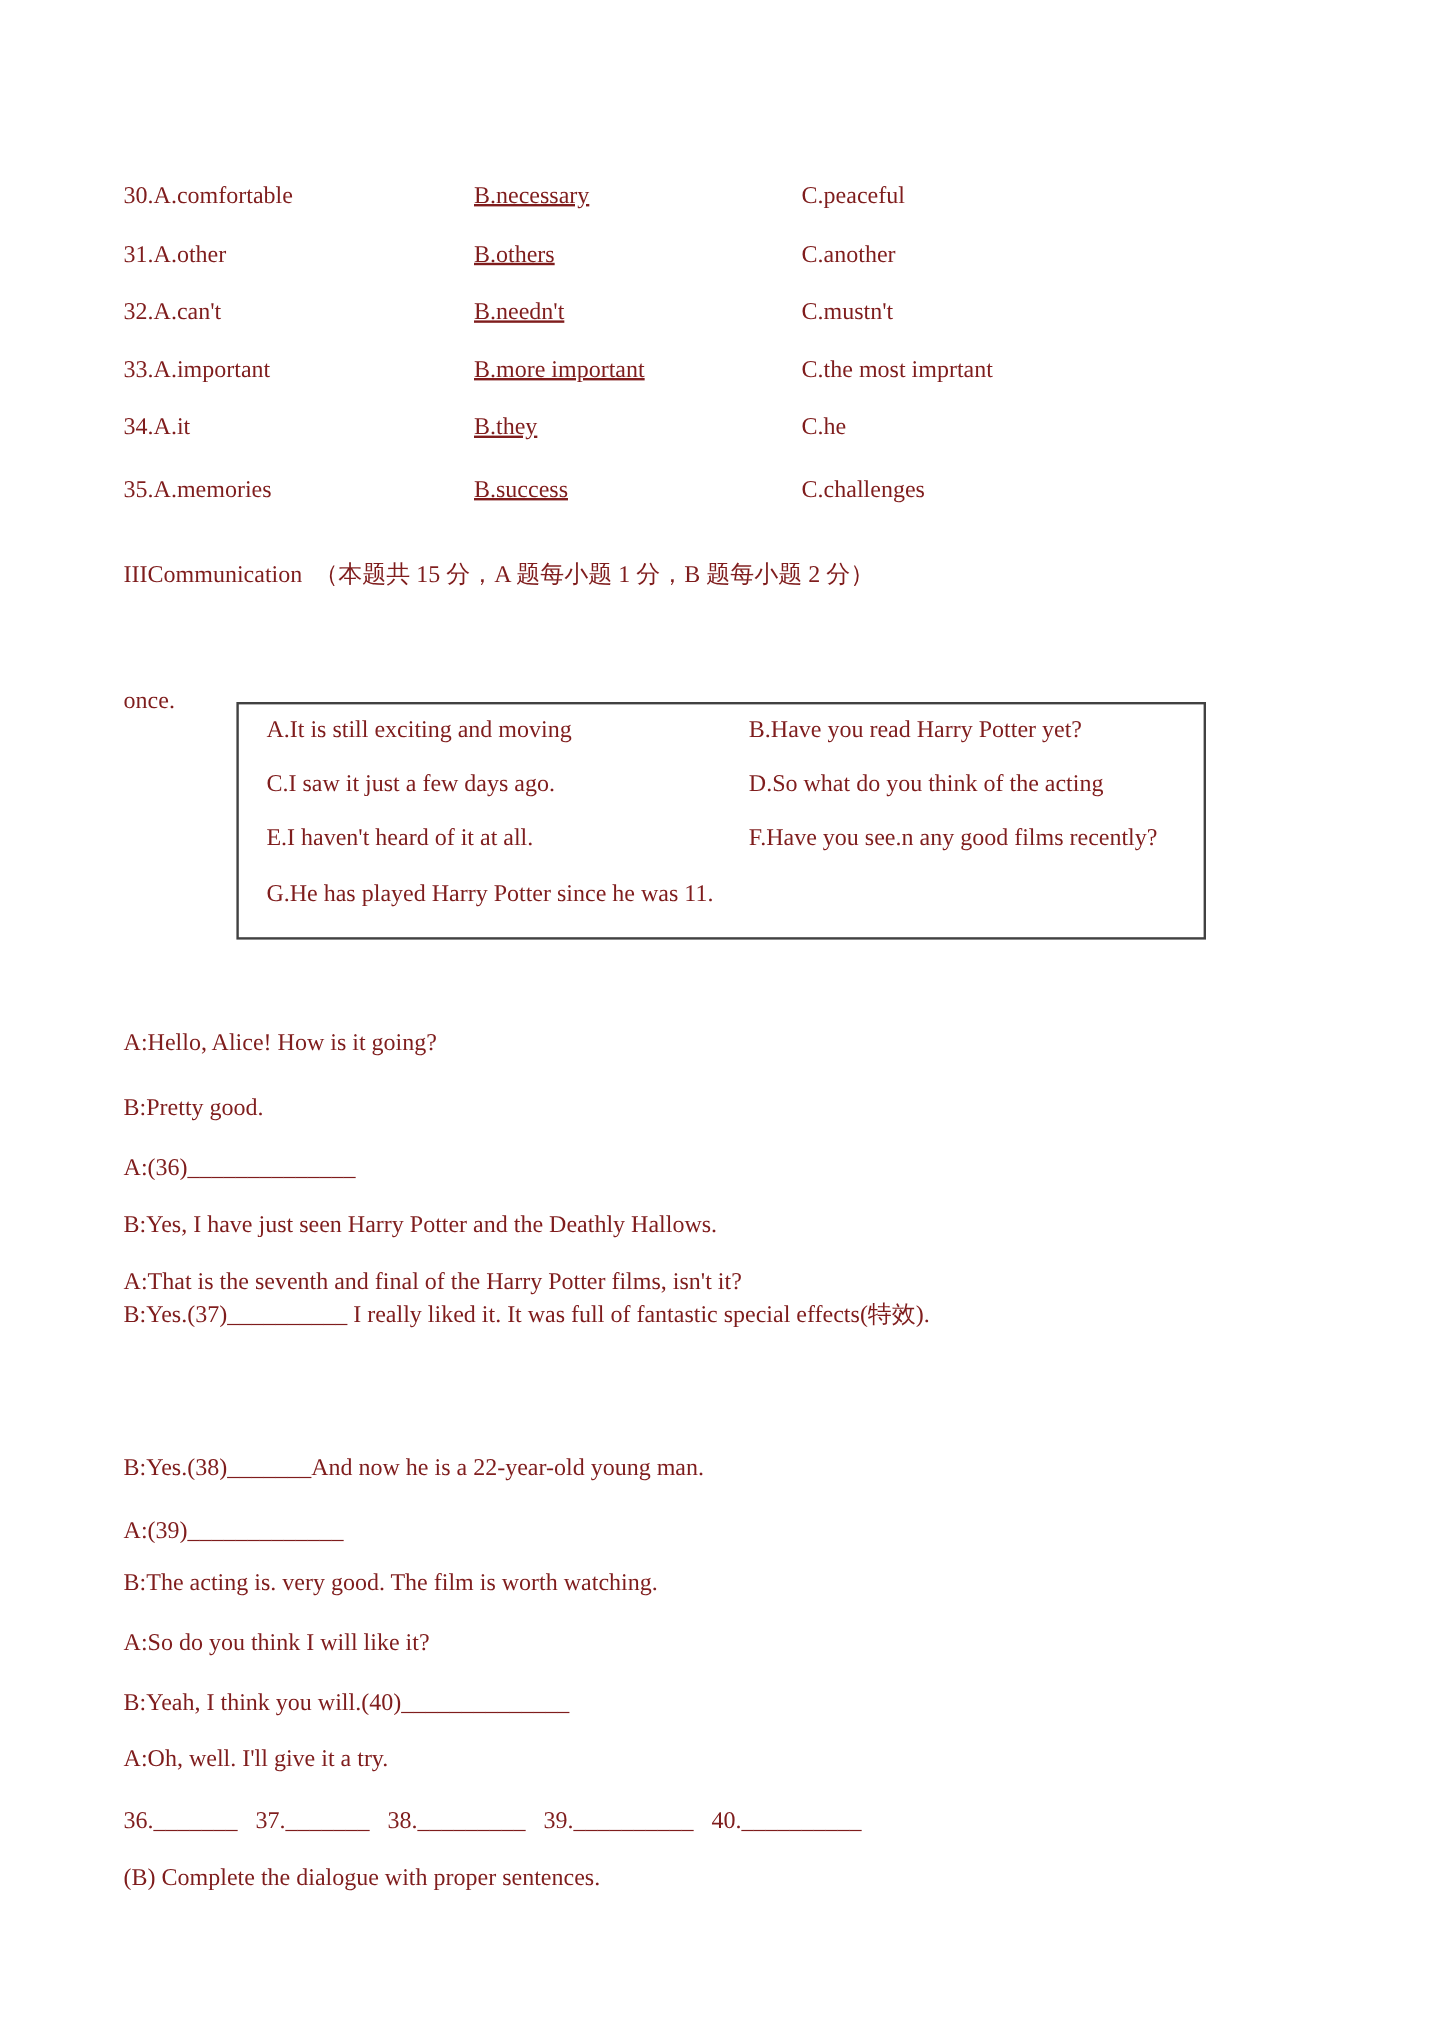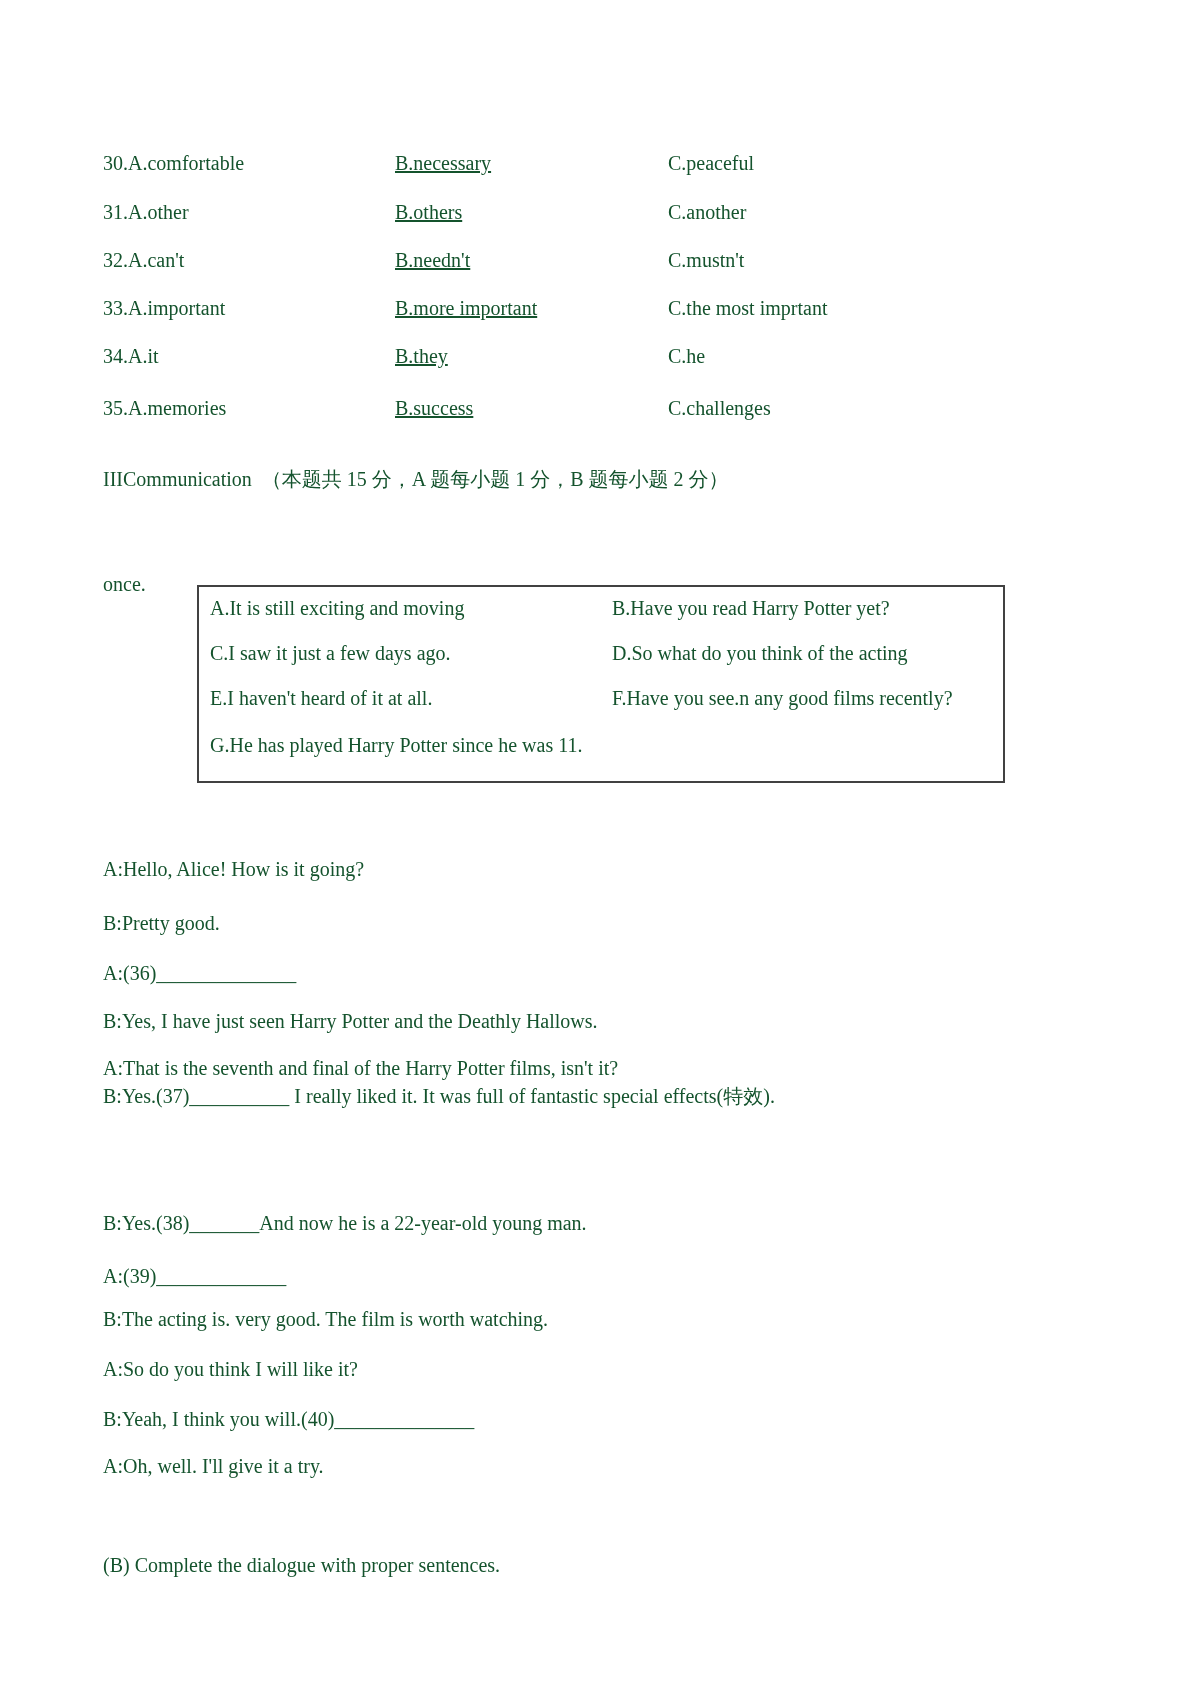--- a/index.html
+++ b/index.html
@@ -3,21 +3,21 @@
 <meta charset="utf-8">
 <style>
   html,body{margin:0;padding:0;background:#ffffff;}
   .page{
     position:relative;
     width:1200px;
     height:1698px;
     background:#ffffff;
     font-family:"Liberation Serif","DejaVu Serif",serif;
     font-size:20px;
-    color:#14532d;
+    color:#7f1d1d;
     overflow:hidden;
   }
   .line{
     position:absolute;
     left:103px;
     line-height:26px;
     white-space:pre;
     margin-top:24px;
   }
   .mcq-row{position:absolute;left:0;width:100%;height:26px;}
@@ -27,21 +27,21 @@
   .col-c{left:668px;}
   .choice-box{
     position:absolute;
     left:197px;
     top:585px;
     width:804px;
     height:194px;
     border:2px solid #414141;
     background:#ffffff;
   }
-  .box-row{position:absolute;left:0;width:100%;height:26px;}
+  .box-row{position:absolute;left:12px;width:100%;height:26px;}
   .box-left{position:absolute;left:11px;top:0;line-height:26px;white-space:pre;}
   .box-right{position:absolute;left:413px;top:0;line-height:26px;white-space:pre;}
 </style>
 </head>
 <body>
 
 <div class="page">
 
   <div>
     <div class="mcq-row" style="top:150px">
@@ -103,16 +103,17 @@
   <div class="line" style="top:984px">B:Yes, I have just seen Harry Potter and the Deathly Hallows.</div>
   <div class="line" style="top:1031px">A:That is the seventh and final of the Harry Potter films, isn't it?</div>
   <div class="line" style="top:1059px">B:Yes.(37)__________ I really liked it. It was full of fantastic special effects(特效).</div>
   <div class="line" style="top:1186px">B:Yes.(38)_______And now he is a 22-year-old young man.</div>
   <div class="line" style="top:1239px">A:(39)_____________</div>
   <div class="line" style="top:1282px">B:The acting is. very good. The film is worth watching.</div>
   <div class="line" style="top:1332px">A:So do you think I will like it?</div>
   <div class="line" style="top:1382px">B:Yeah, I think you will.(40)______________</div>
   <div class="line" style="top:1429px">A:Oh, well. I'll give it a try.</div>
 
+  <div class="line" style="top:1480px">36._______   37._______   38._________   39.__________   40.__________</div>
 
   <div class="line" style="top:1528px">(B) Complete the dialogue with proper sentences.</div>
 
 </div>
 
 </body></html>

